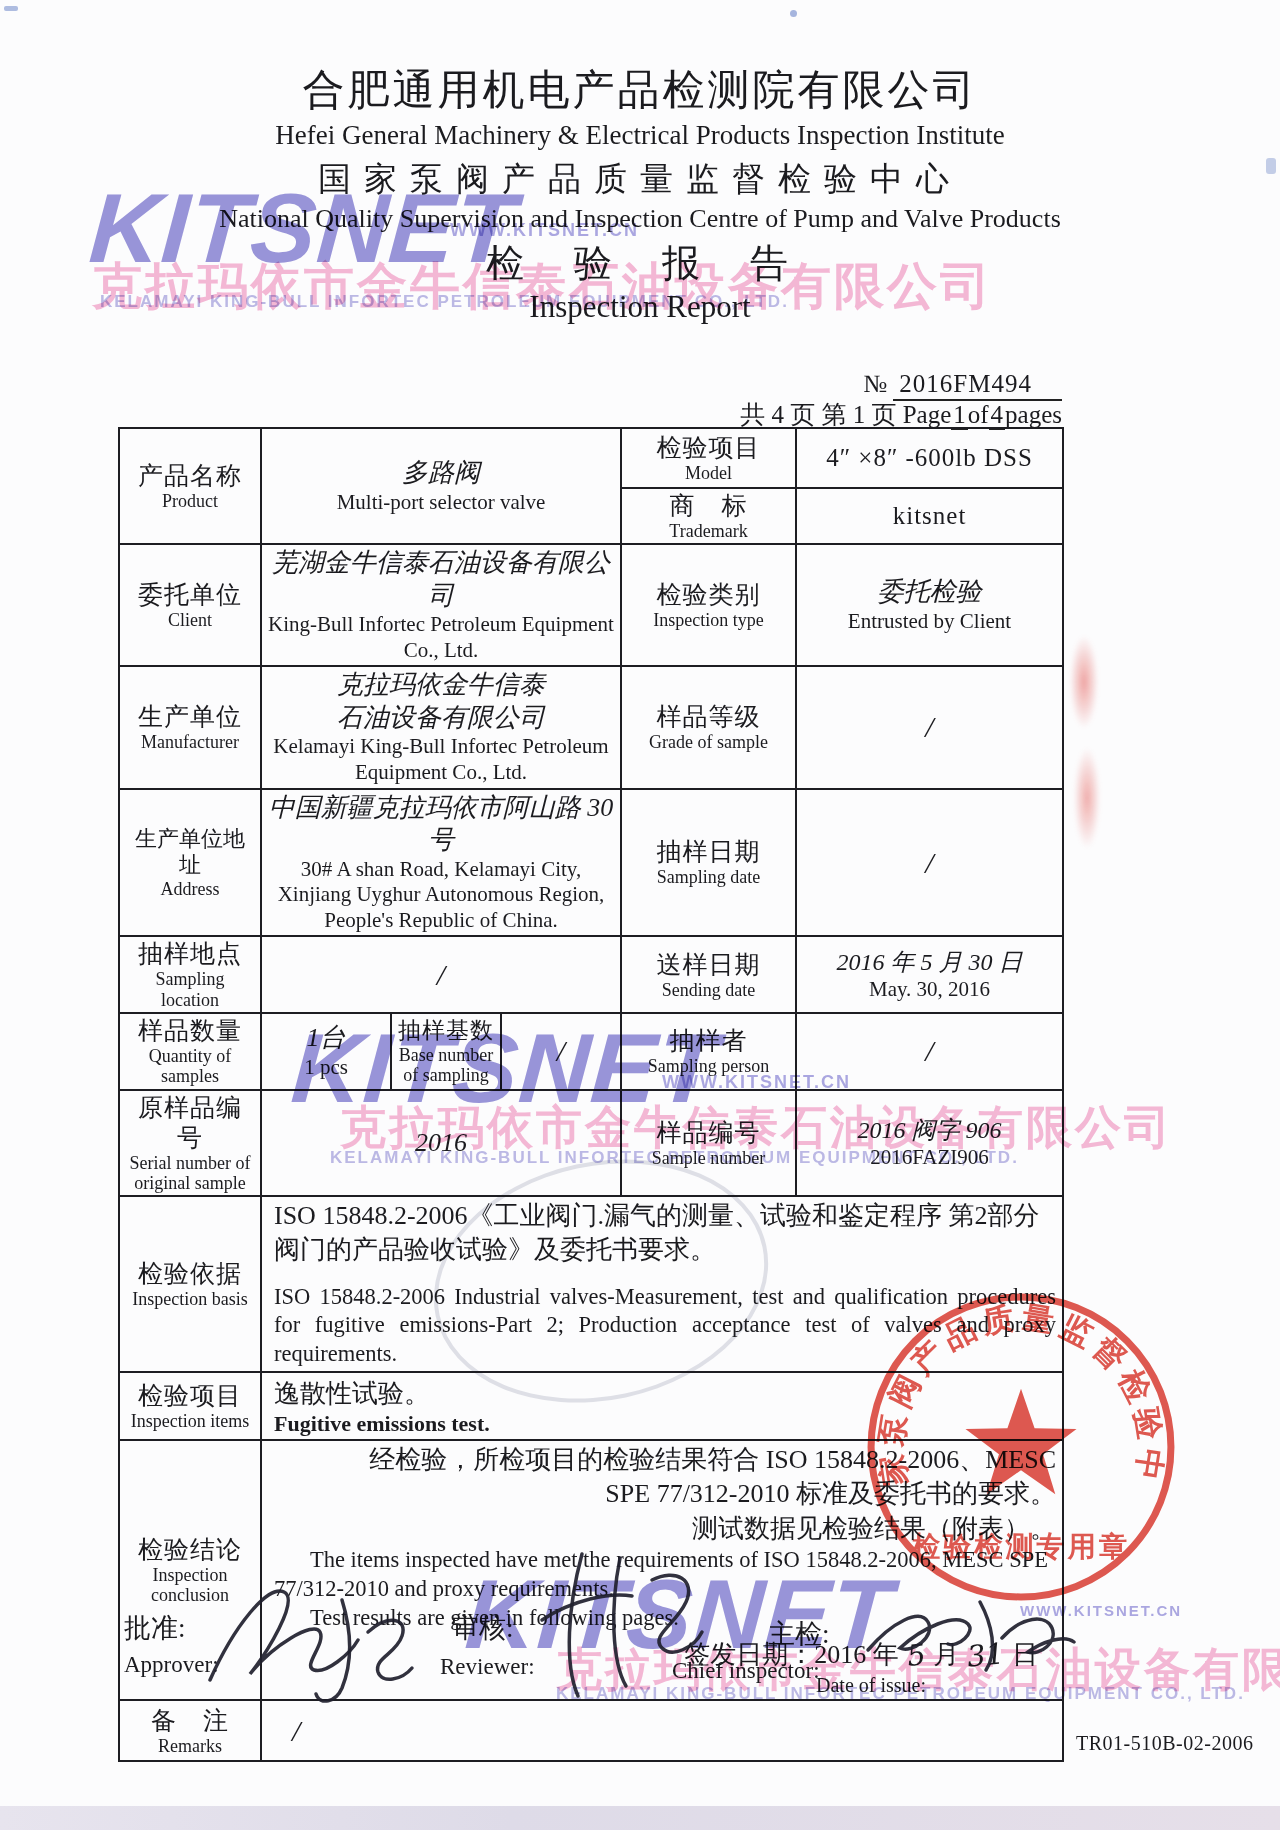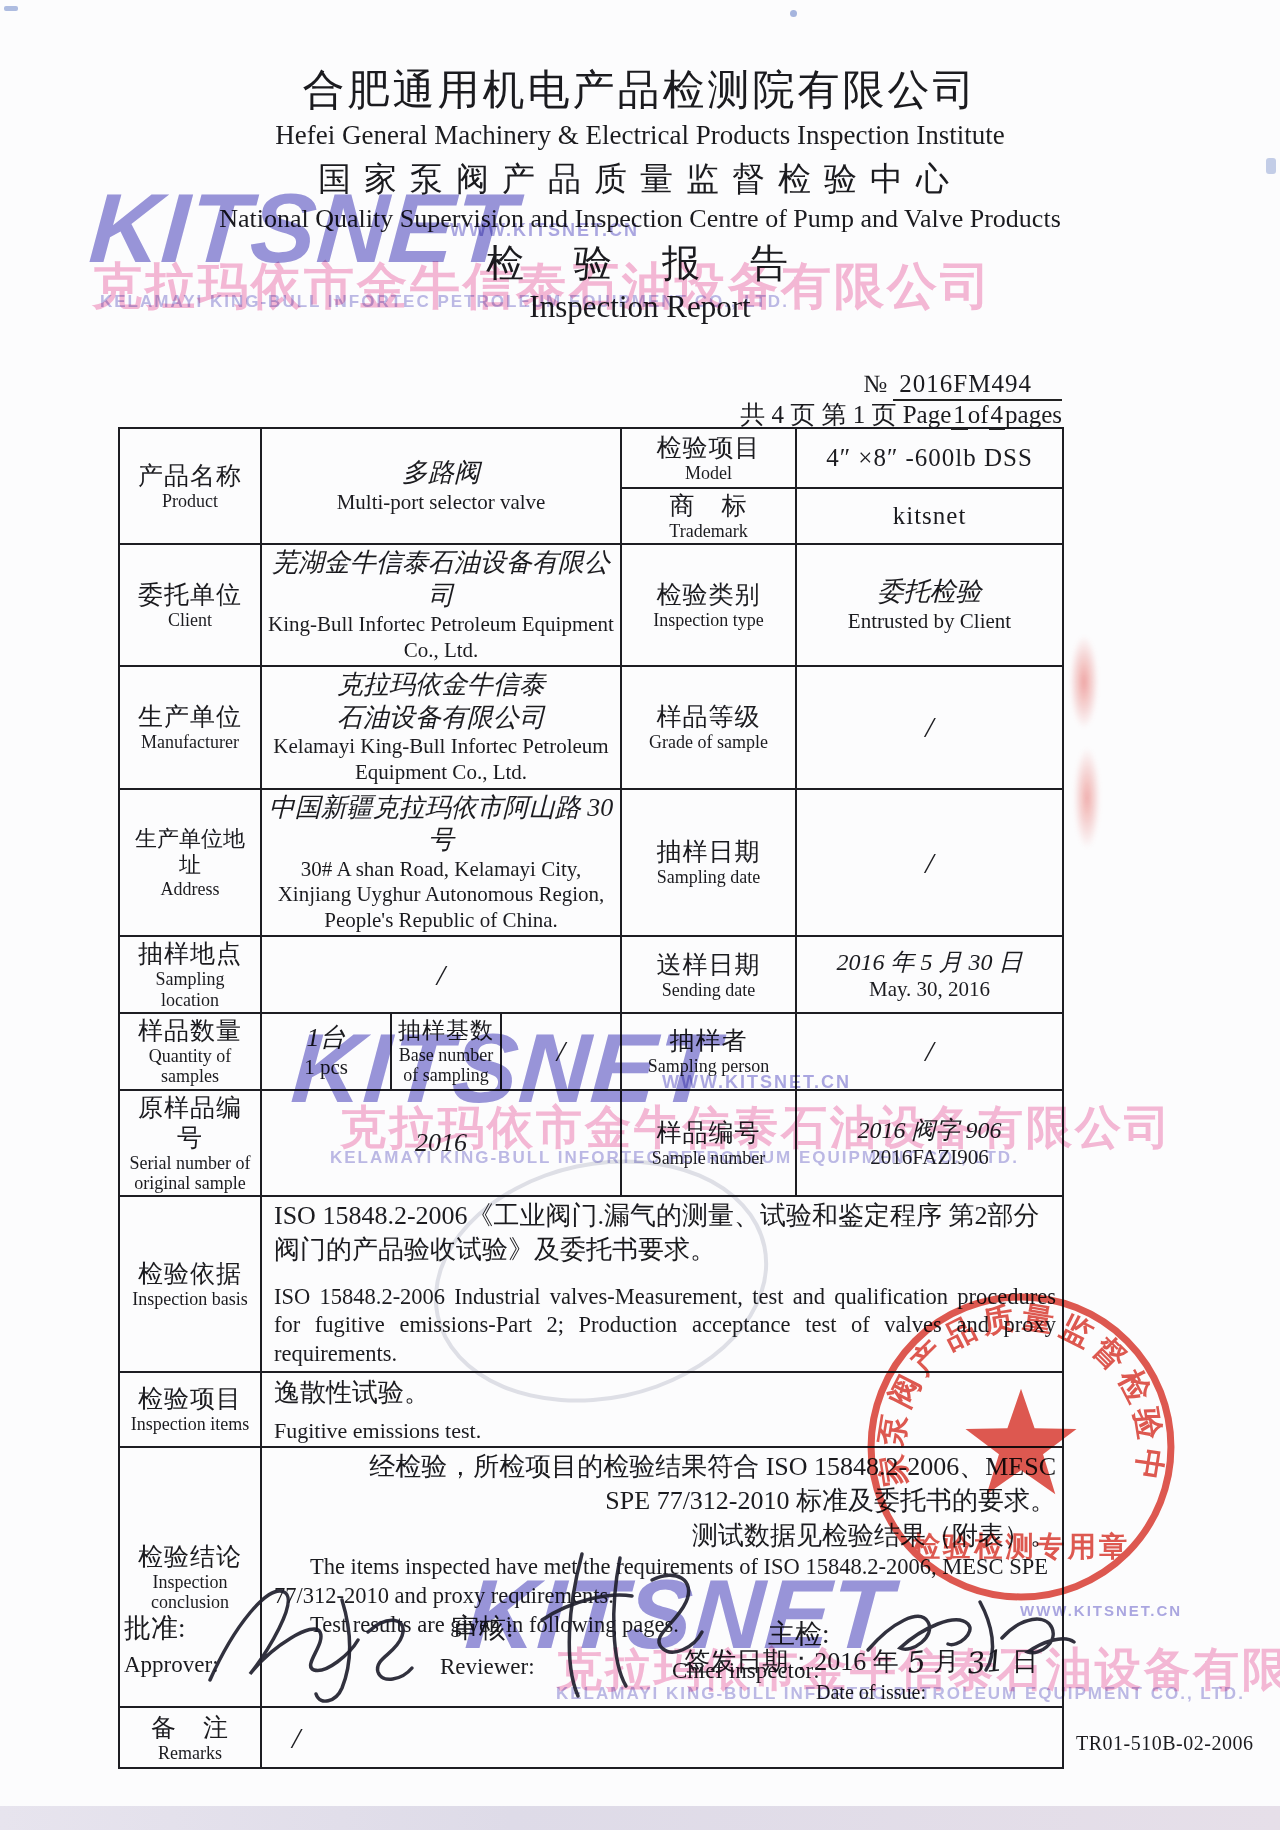--- a/index.html
+++ b/index.html
@@ -30,21 +30,21 @@
   .tight .cl{font-size:22px;letter-spacing:0;}
   .el{font-size:18px;line-height:1.12;}
   .cv{font-size:26px;line-height:1.25;font-style:italic;}
   .ev{font-size:21px;line-height:1.22;}
   .mv{font-size:25px;letter-spacing:1px;}
   .slash{font-size:30px;font-style:italic;font-weight:400;}
   .left-cell{text-align:left !important;padding-left:12px !important;}
   .btxt-cn{font-size:26px;text-align:left;line-height:1.3;}
   .btxt-en{font-size:22.5px;text-align:justify;line-height:1.28;margin-top:16px;}
   .itxt-cn{font-size:26px;text-align:left;}
-  .itxt-en{font-size:22px;text-align:left;margin-top:8px;}
+  .itxt-en{font-size:22px;text-align:left;margin-top:0;font-weight:bold;}
   .concl p{margin:0;}
   .ccn{font-size:26px;text-indent:2em;text-align:right;line-height:1.32;}
   .cen{font-size:22.5px;text-indent:1.6em;text-align:left;line-height:1.28;}
   .issue-line{font-size:26px;text-align:right;padding-right:18px;margin-top:4px;white-space:nowrap;}
   .hand{font-family:"DejaVu Serif",serif;font-style:italic;font-size:29px;display:inline-block;
     transform:rotate(-6deg) translateY(2px);margin:0 8px;}
   .issue-en{font-size:20px;text-align:right;padding-right:130px;margin-top:2px;}
   
   .sig-label-cn{position:absolute;font-size:27px;z-index:2;}
   .sig-label-en{position:absolute;font-size:23px;z-index:2;}

